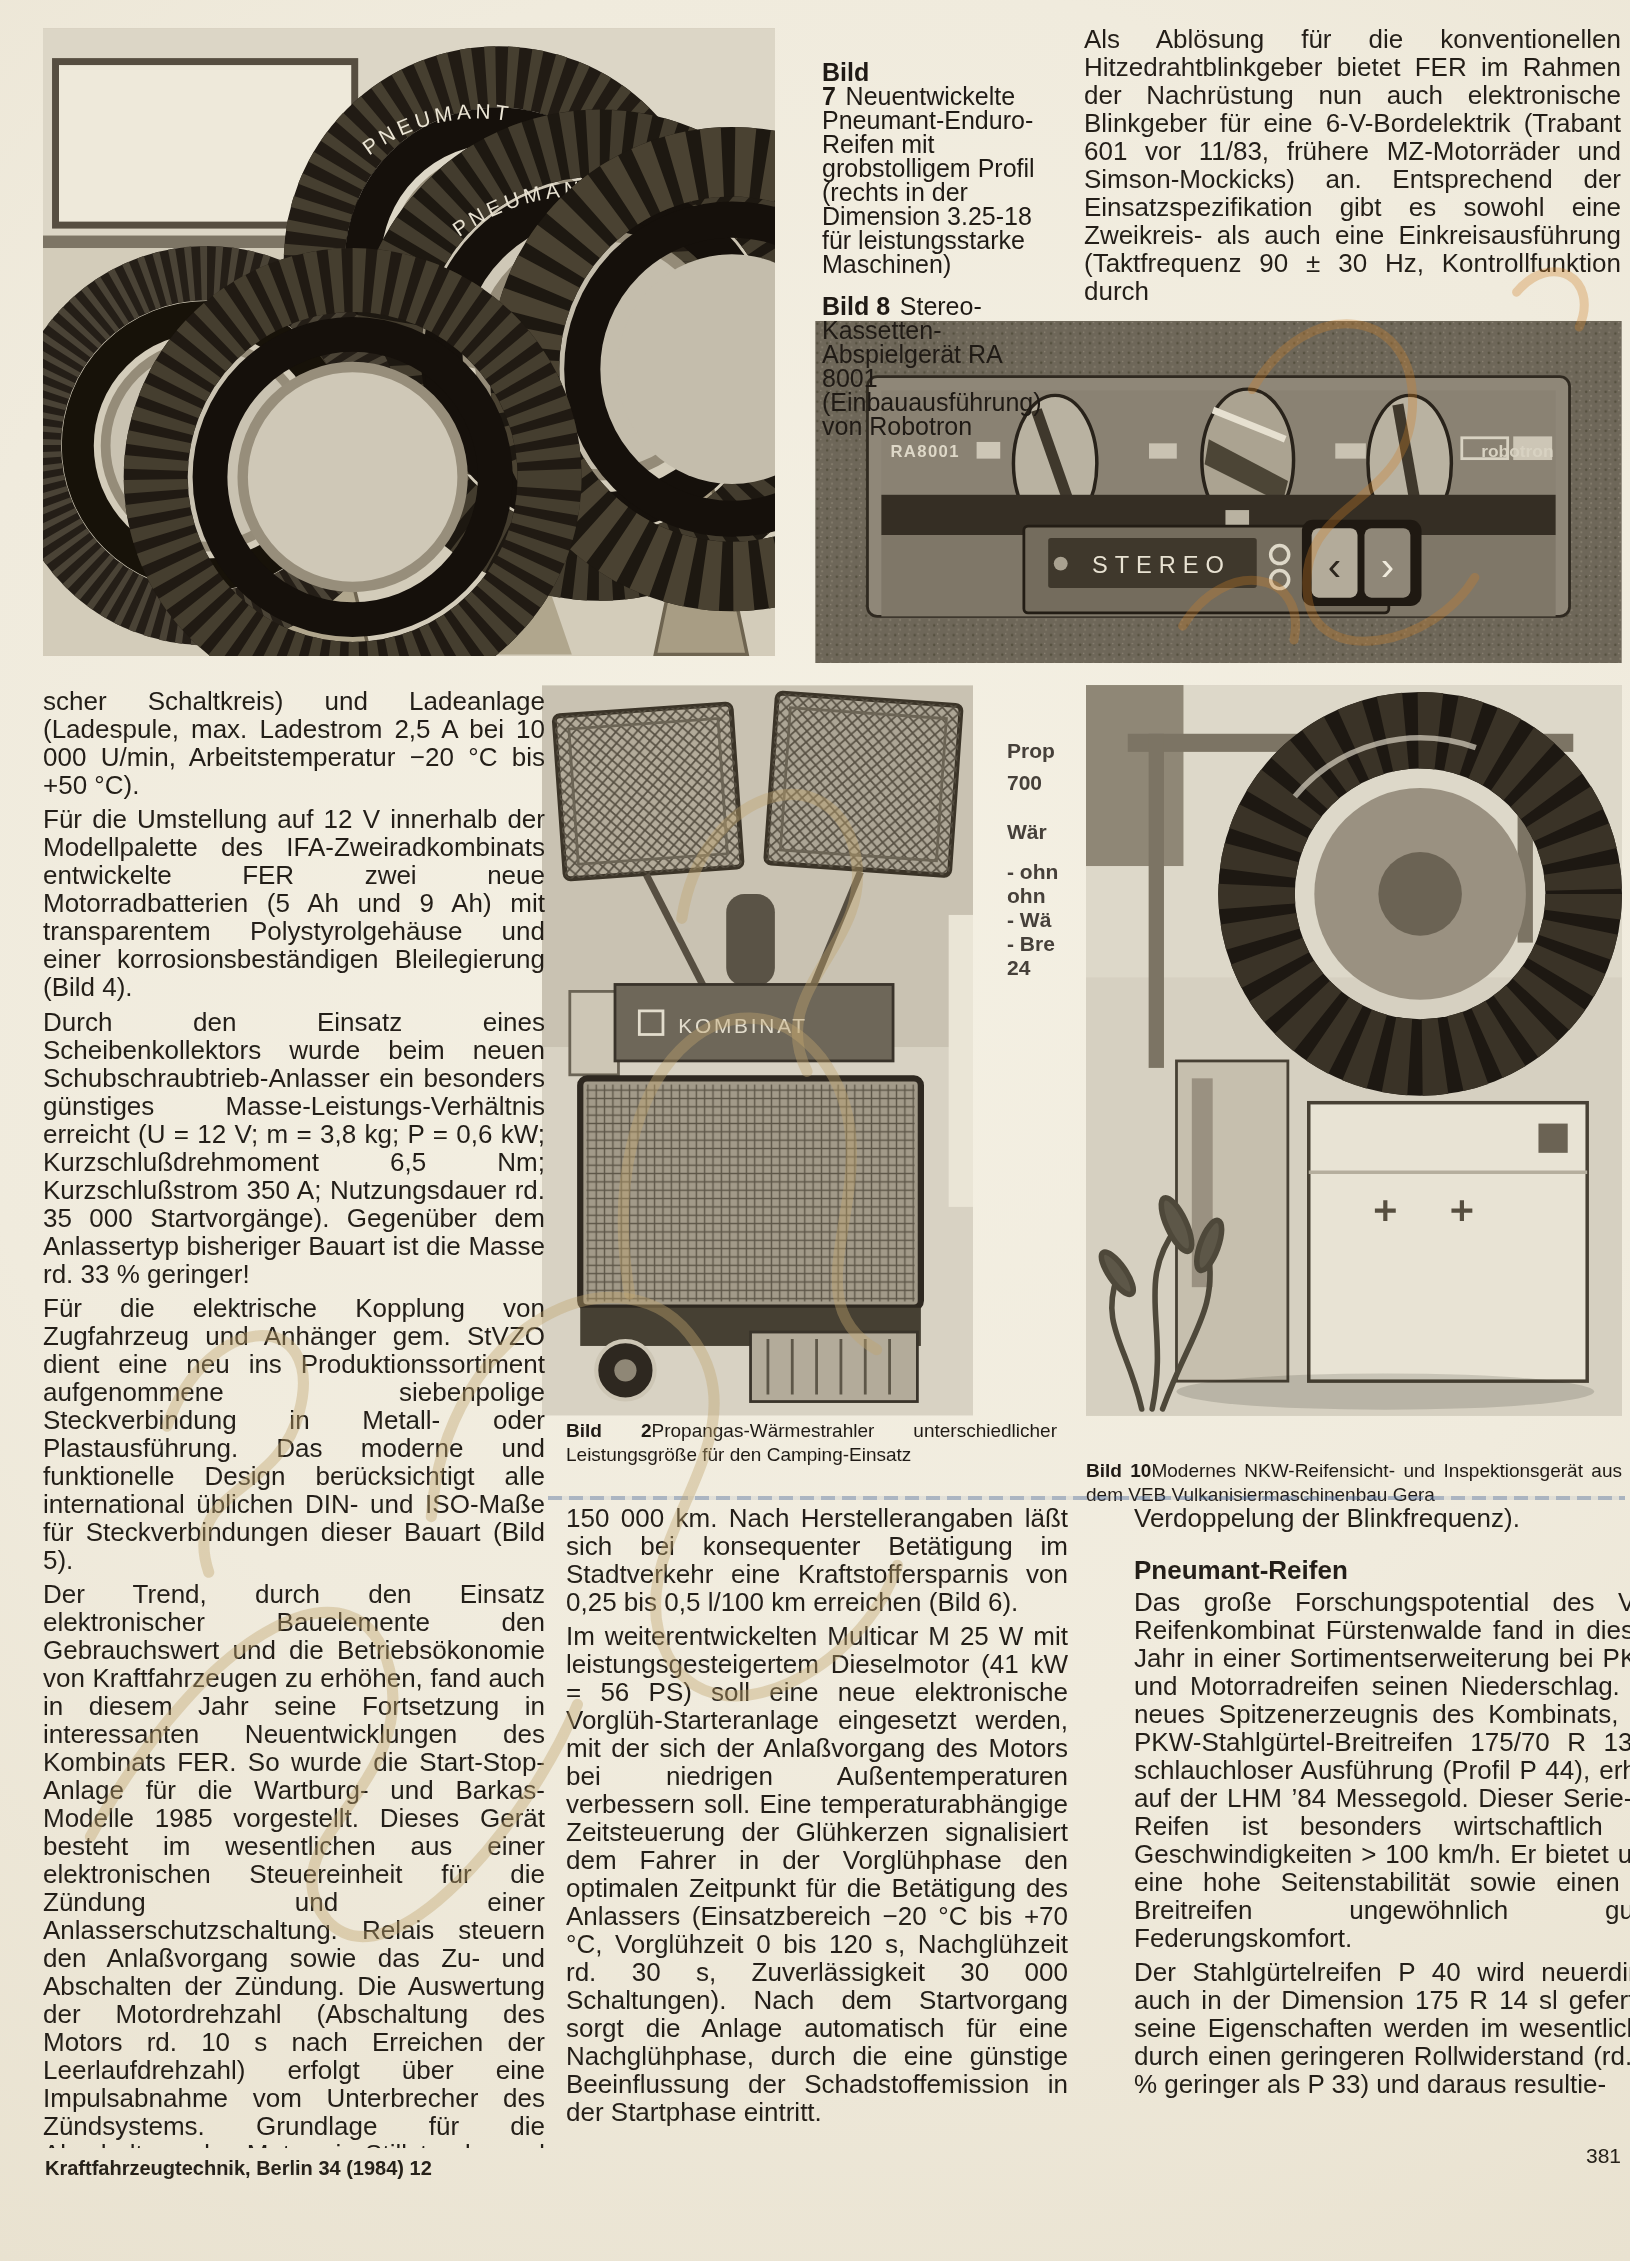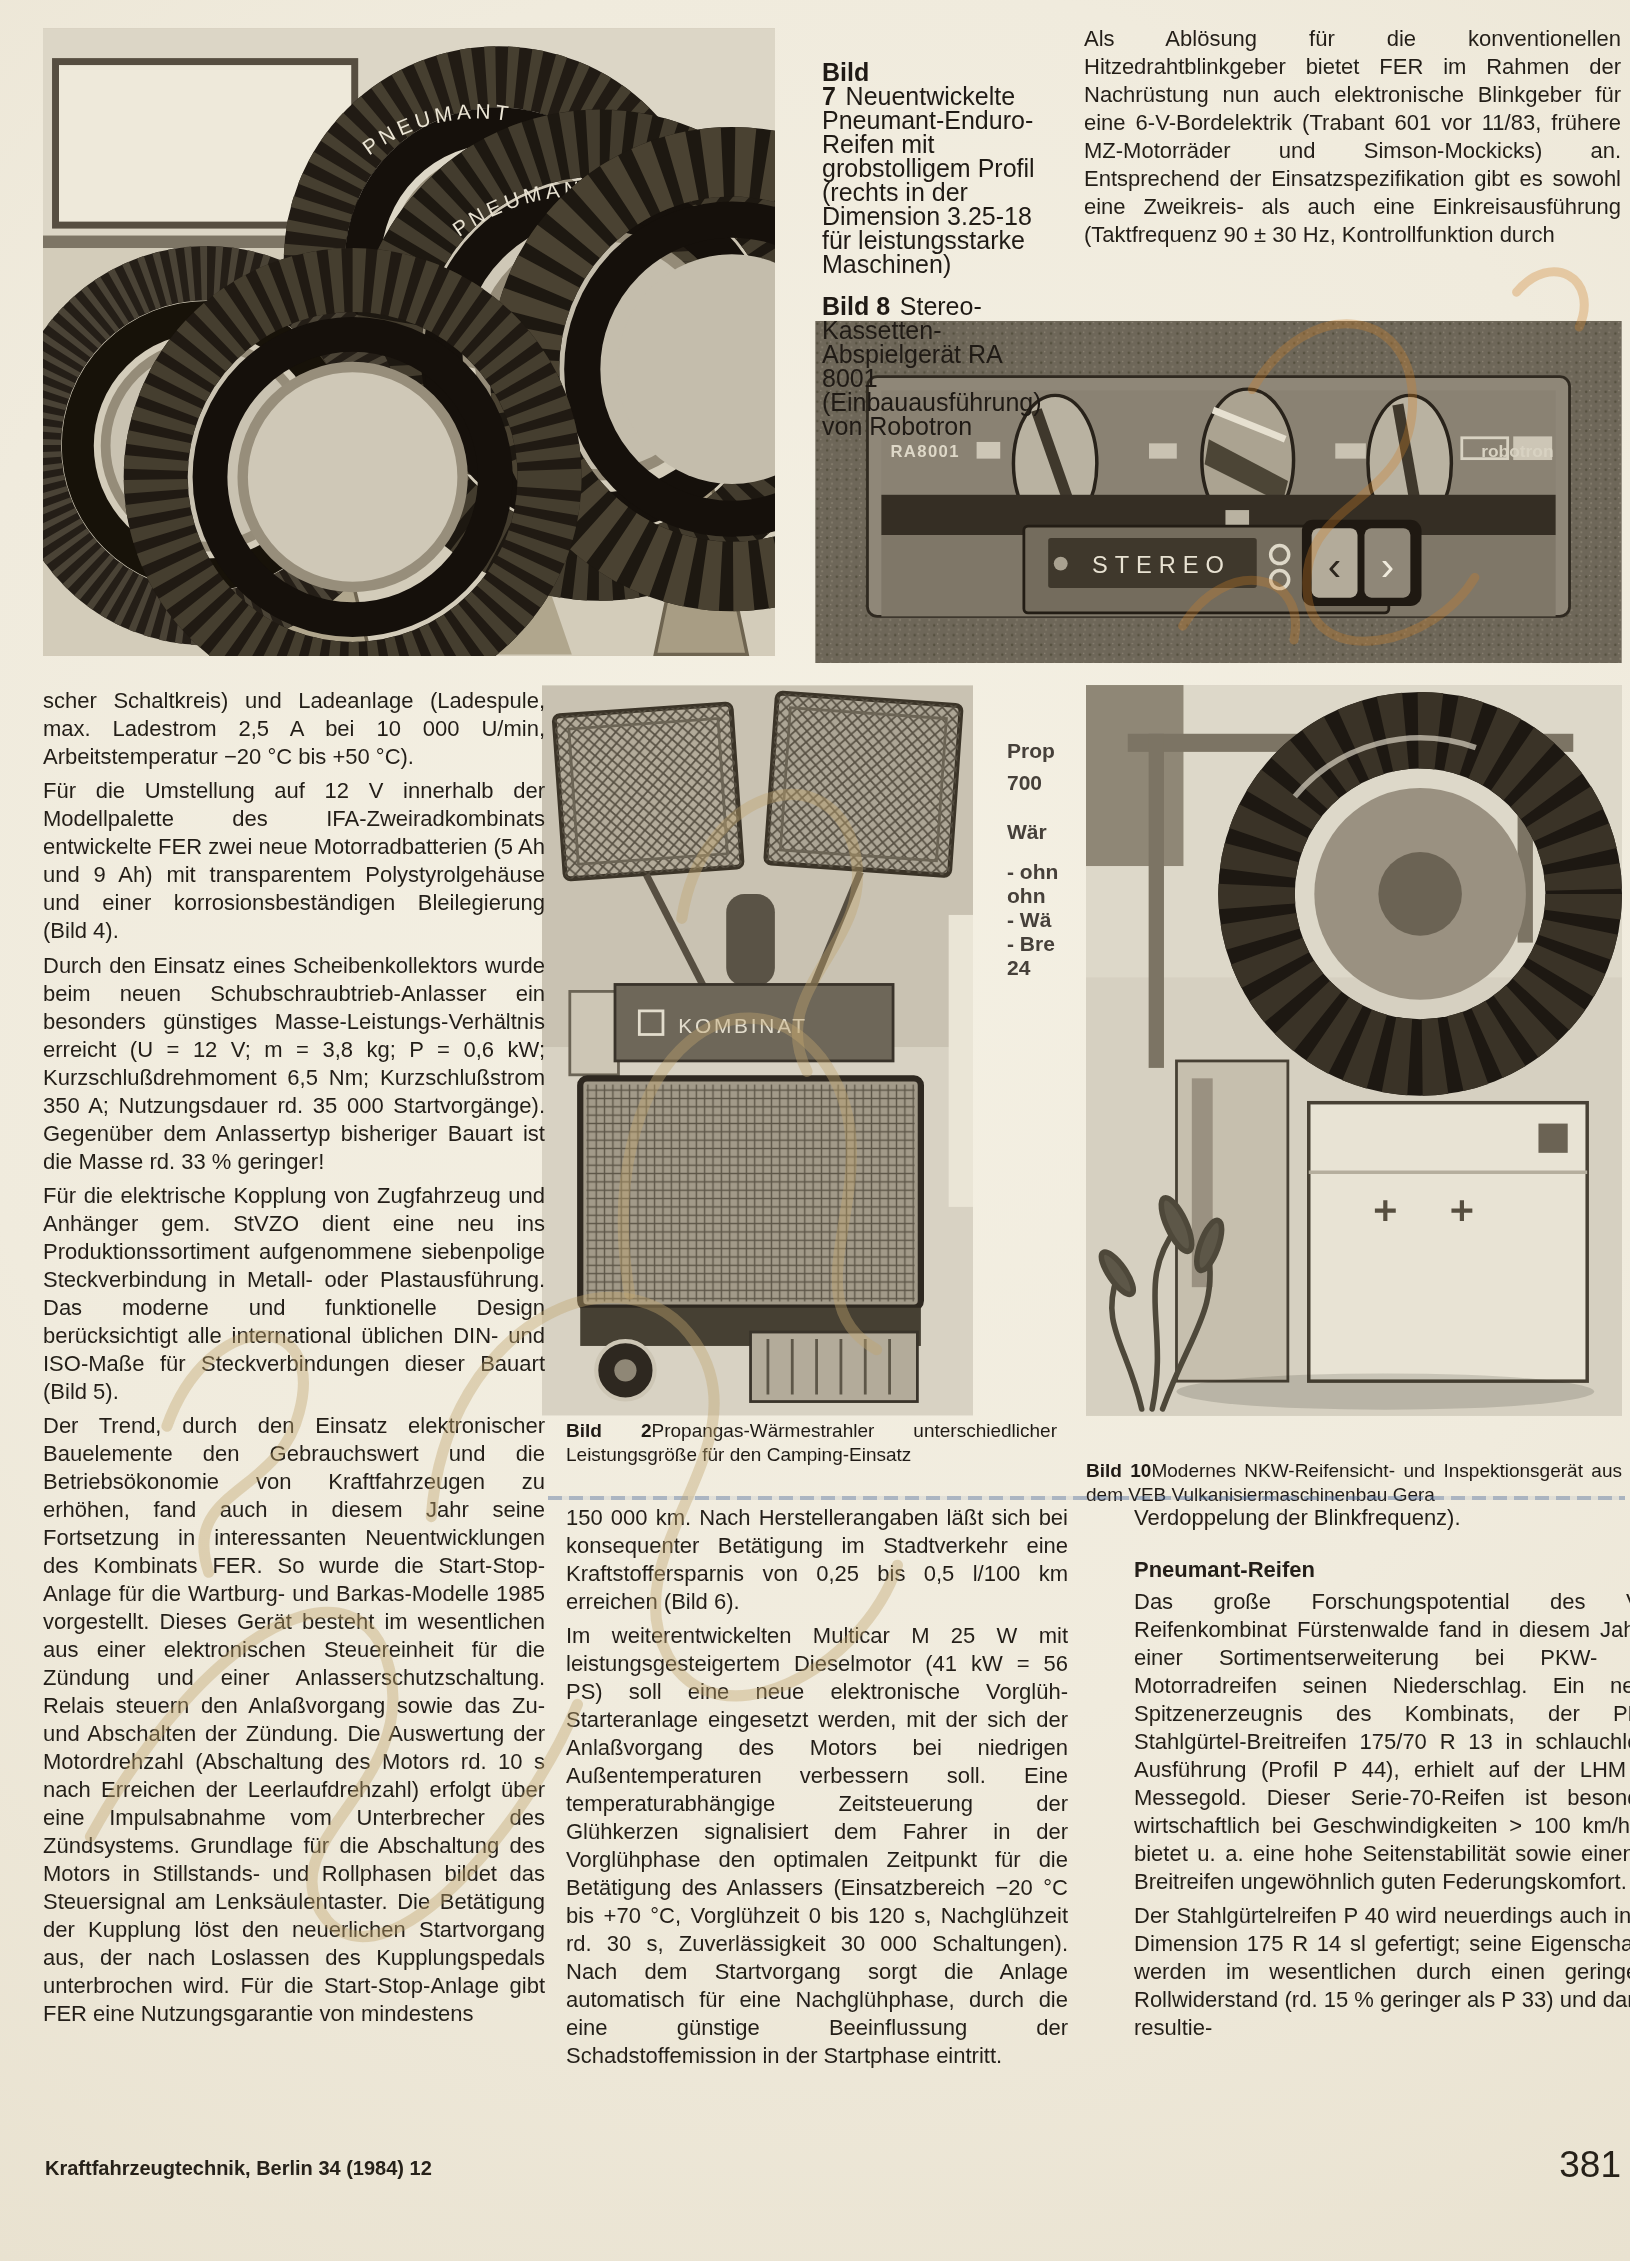--- a/index.html
+++ b/index.html
@@ -1,37 +1,37 @@
 <!DOCTYPE html>
 <html lang="de" style="font-size:11px"><head>
 <meta charset="utf-8">
 <style>
   html,body{margin:0;padding:0;background:#e7e1d0;}
   .page{position:relative;width:1630px;height:2261px;overflow:hidden;
         background:radial-gradient(circle at 50% 38%, #f4f0e3 0%, #f0ebdd 55%, #e9e2d0 100%);
         font-family:"Liberation Sans","DejaVu Sans",sans-serif;color:#211c16;}
-  .col{position:absolute;text-align:justify;font-size:22px;line-height:28px;color:#231e18;
+  .col{position:absolute;text-align:justify;font-size:26px;line-height:28px;color:#231e18;
        hyphens:auto;-webkit-hyphens:auto;overflow:hidden;}
   .col p{margin:0 0 6.3px 0;}
   .subhead{font-weight:bold;margin:24px 0 4.2px 0 !important;}
   .capcol{position:absolute;left:822px;top:60px;width:231px;font-size:25px;line-height:24px;color:#1f1a15;}
   .capcol .cap{margin:0 0 18px 0;}
   .cap b{font-weight:bold;margin-right:9.7px;}
   .photocap{position:absolute;font-size:19px;line-height:24px;text-align:justify;color:#1f1a15;}
   .photo{position:absolute;margin:0;padding:0;}
   .photo svg{display:block;}
   .strip{position:absolute;left:1007px;top:739px;width:78px;font-size:21px;line-height:24px;
          font-weight:600;color:#46403a;}
   .strip span{display:block;}
   .strip span:nth-child(2){margin-top:8.3px;}
   .strip span:nth-child(3){margin-top:25px;}
   .strip span:nth-child(4){margin-top:15.3px;}
   .footer{position:absolute;left:45px;top:2157px;font-size:20px;font-weight:bold;color:#262119;}
   .pagenum{position:absolute;left:1517px;top:2144px;width:104px;text-align:right;
-           font-size:37px;color:#262119;}
+           font-size:21px;color:#262119;}
   .overlay{position:absolute;left:0;top:0;pointer-events:none;}
   .artifact-blue{position:absolute;left:548px;top:1496px;width:1077px;height:4.2px;opacity:.75;
      background:repeating-linear-gradient(90deg,rgba(72,102,152,.55) 0 14px,rgba(72,102,152,.12) 14px 21px);}
 </style>
 </head>
 <body>
 
 <div class="page">
 
   <figure class="photo" style="left:43px;top:28px;">

